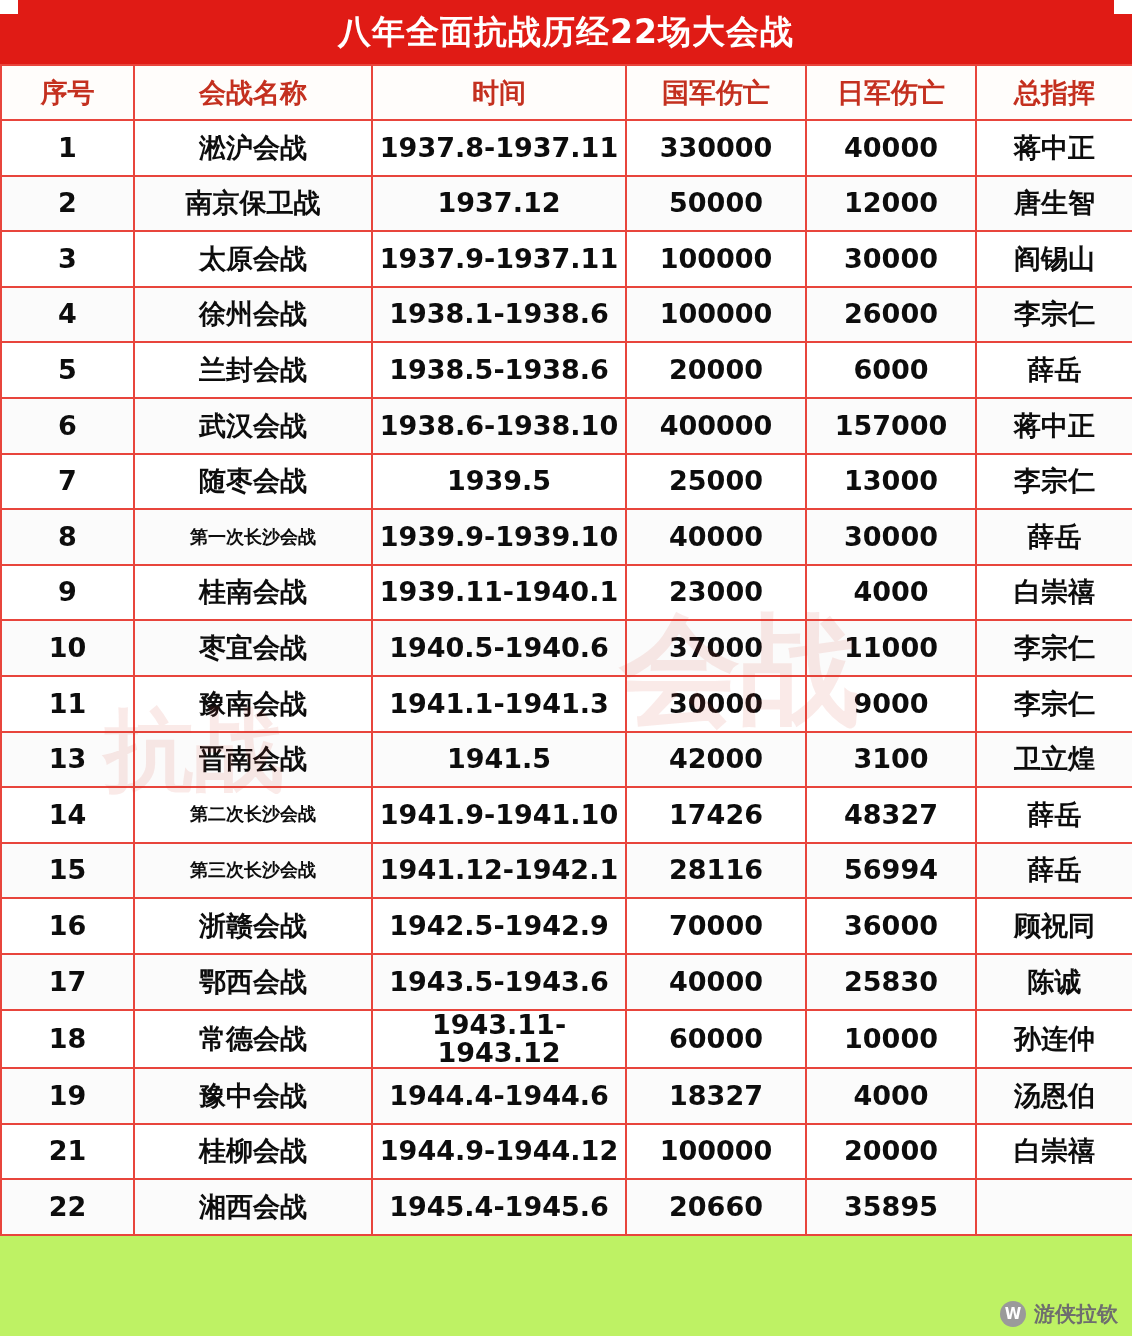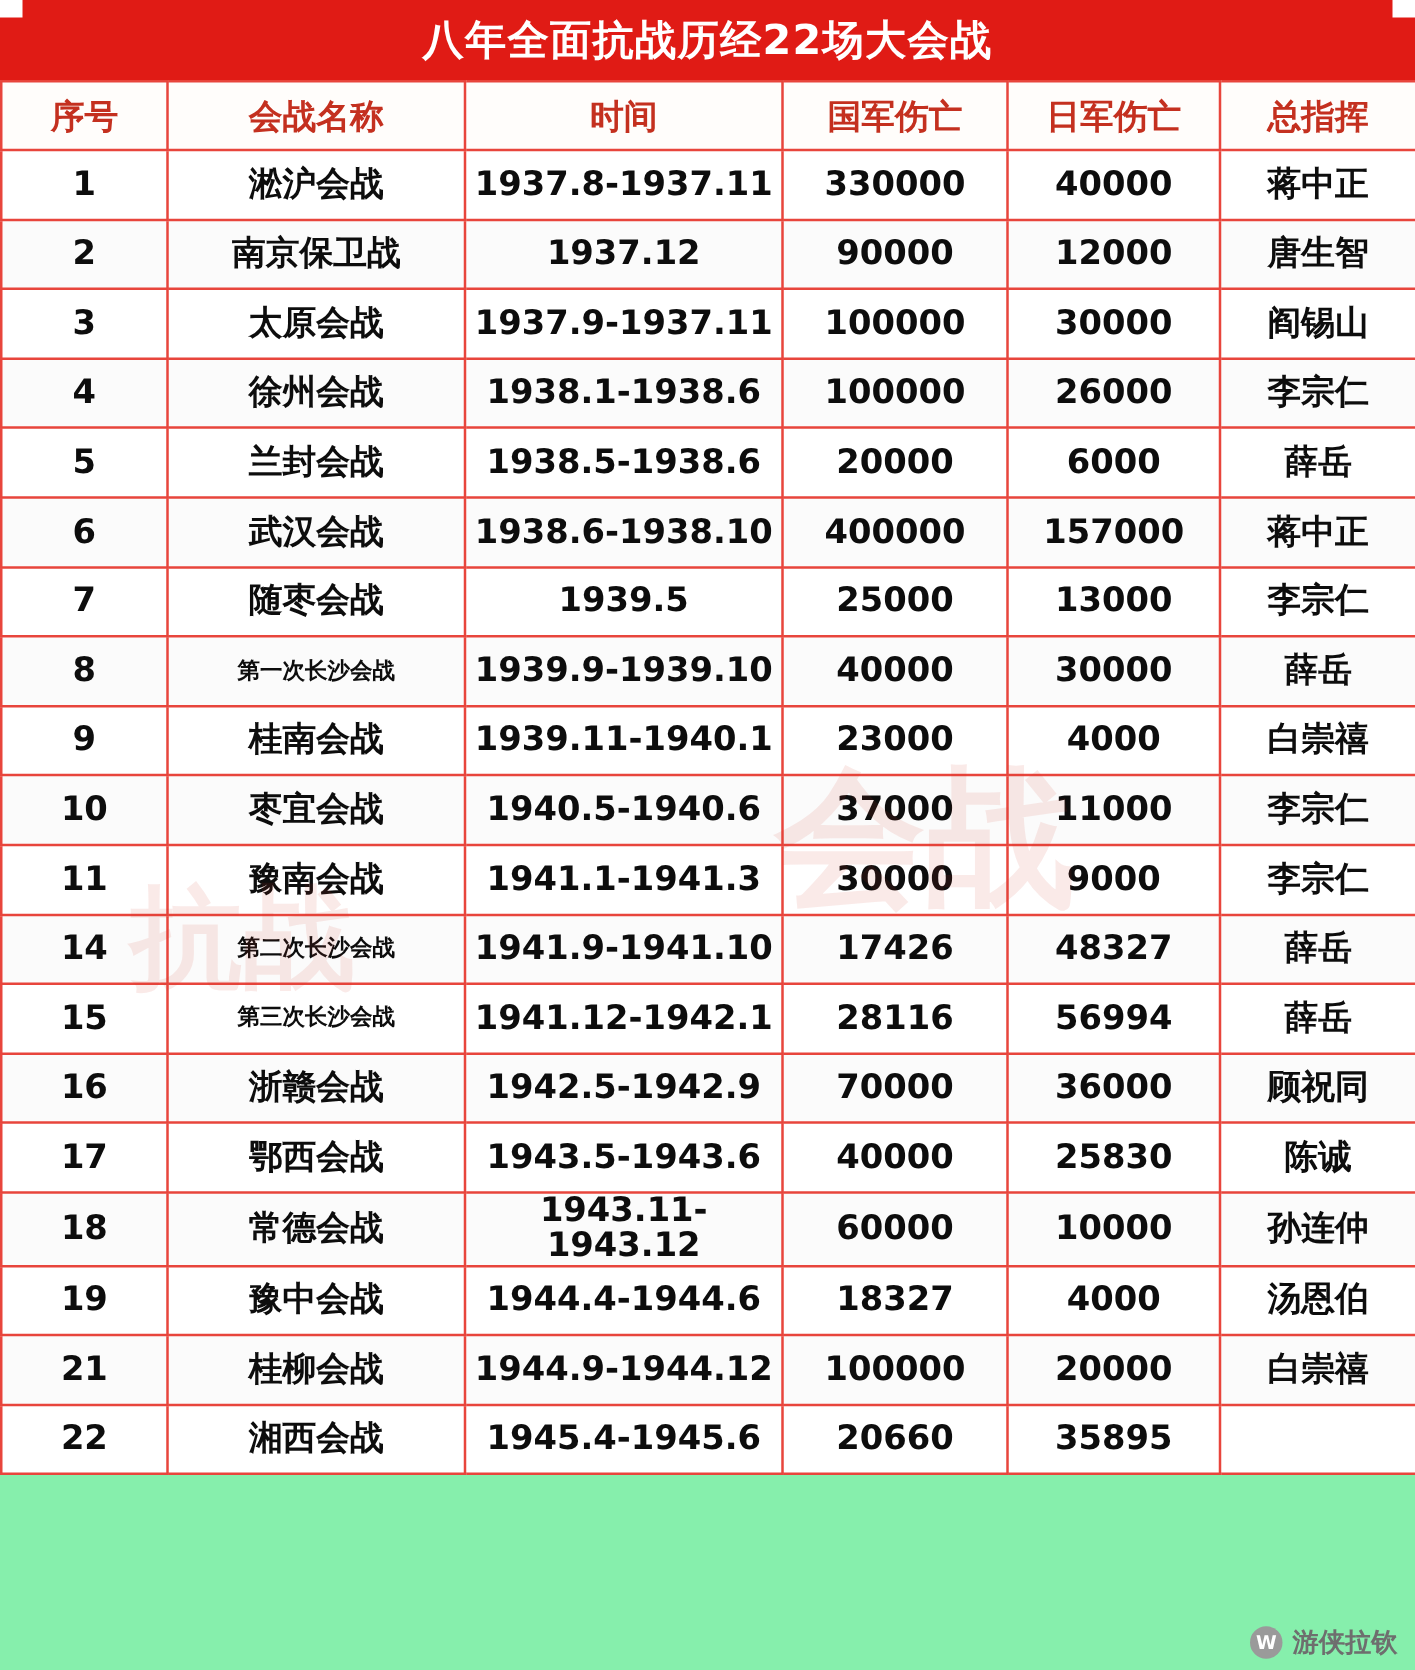--- a/index.html
+++ b/index.html
@@ -10,21 +10,21 @@
   body {
     width: 1132px;
     height: 1336px;
     font-family: "Liberation Sans", "DejaVu Sans", sans-serif;
     overflow: hidden;
   }
   #page {
     position: relative;
     width: 1132px;
     height: 1336px;
-    background: #86efac;
+    background: #bef264;
   }
   
   .title-bar {
     height: 64px;
     background: #e01b15;
     display: flex;
     align-items: center;
     justify-content: center;
     position: relative;
   }
@@ -178,21 +178,21 @@
         <td class="name">淞沪会战</td>
         <td class="time">1937.8-1937.11</td>
         <td class="num">330000</td>
         <td class="num">40000</td>
         <td class="cmd">蒋中正</td>
       </tr>
       <tr>
         <td class="seq">2</td>
         <td class="name">南京保卫战</td>
         <td class="time">1937.12</td>
-        <td class="num">90000</td>
+        <td class="num">50000</td>
         <td class="num">12000</td>
         <td class="cmd">唐生智</td>
       </tr>
       <tr>
         <td class="seq">3</td>
         <td class="name">太原会战</td>
         <td class="time">1937.9-1937.11</td>
         <td class="num">100000</td>
         <td class="num">30000</td>
         <td class="cmd">阎锡山</td>
@@ -255,20 +255,28 @@
       </tr>
       <tr>
         <td class="seq">11</td>
         <td class="name">豫南会战</td>
         <td class="time">1941.1-1941.3</td>
         <td class="num">30000</td>
         <td class="num">9000</td>
         <td class="cmd">李宗仁</td>
       </tr>
       <tr>
+        <td class="seq">13</td>
+        <td class="name">晋南会战</td>
+        <td class="time">1941.5</td>
+        <td class="num">42000</td>
+        <td class="num">3100</td>
+        <td class="cmd">卫立煌</td>
+      </tr>
+      <tr>
         <td class="seq">14</td>
         <td class="name long">第二次长沙会战</td>
         <td class="time">1941.9-1941.10</td>
         <td class="num">17426</td>
         <td class="num">48327</td>
         <td class="cmd">薛岳</td>
       </tr>
       <tr>
         <td class="seq">15</td>
         <td class="name long">第三次长沙会战</td>

